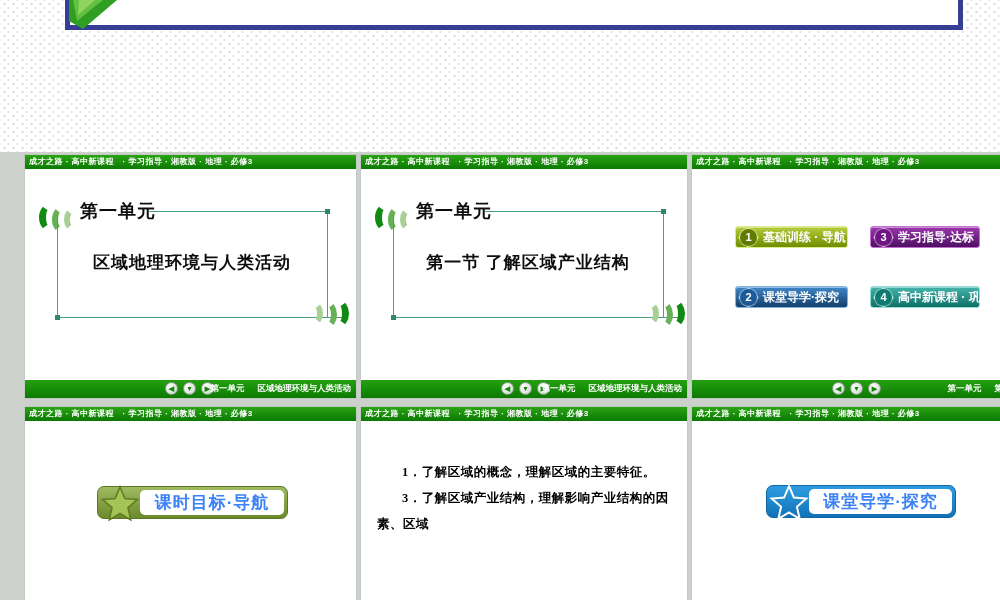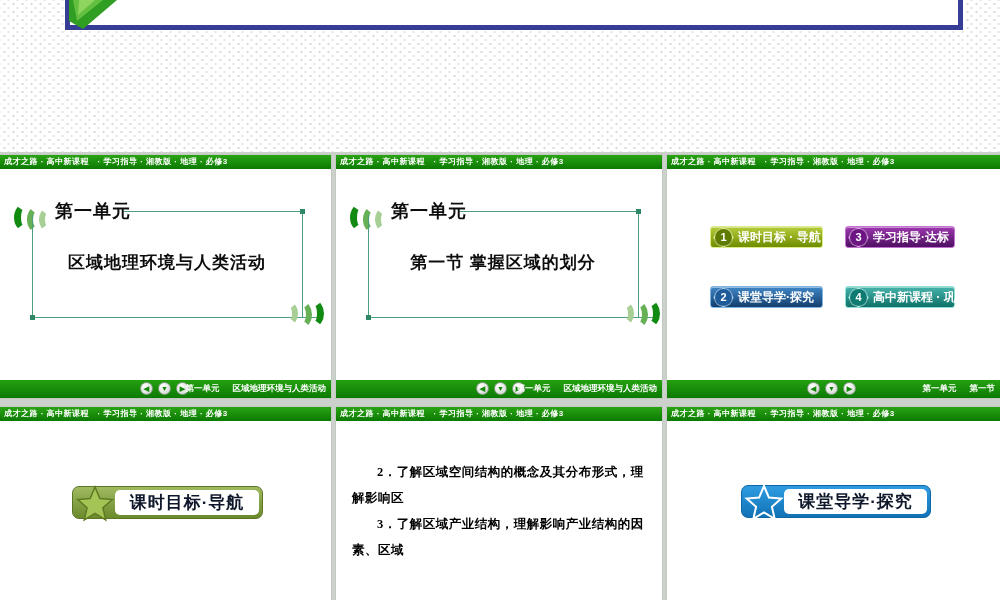--- a/index.html
+++ b/index.html
@@ -21,21 +21,21 @@
     background-position:0 0, 4px 4px;
     overflow:hidden;
   }
   .big-frame {
     position:absolute; left:65px; top:-122px; width:898px; height:152px;
     background:#ffffff; border:5px solid #353d94;
   }
   .leaf { position:absolute; left:69px; top:0; }
 
   
-  .slide { position:absolute; background:#fff; overflow:hidden; box-shadow:0 0 0 1px #c2c8c2; }
+  .slide { position:absolute; background:#fff; overflow:hidden; box-shadow:0 0 0 1px #c2c8c2;margin-left:25px; }
   .s1{left:0;   top:155px; width:331px; height:243px;}
   .s2{left:336px;top:155px; width:326px; height:243px;}
   .s3{left:667px;top:155px; width:333px; height:243px;}
   .s4{left:0;   top:407px; width:331px; height:193px;}
   .s5{left:336px;top:407px; width:326px; height:193px;}
   .s6{left:667px;top:407px; width:333px; height:193px;}
 
   .bar-top {
     position:absolute; left:0; right:0; top:0; height:14px;
     background:linear-gradient(180deg,#2aa314,#0b7a02);
@@ -92,21 +92,21 @@
   .m4{left:178px;top:131px;width:110px;}
 
   
   .starbtn { position:absolute; height:33px; border-radius:7px; }
   .sb-olive { left:72px; top:79px; width:191px; background:linear-gradient(180deg,#a0ba60,#6b8a2c); border:1px solid #5d7527; }
   .sb-blue  { left:74px; top:78px; width:190px; background:linear-gradient(180deg,#2f9ce2,#1172b6); border:1px solid #0f66a3; }
   .sb-inner {
     position:absolute; left:42px; top:3px; right:3px; bottom:3px;
     background:#fff; border-radius:5px;
     display:flex; align-items:center; justify-content:center;
-    font-size:17px; font-weight:bold; color:#0f172a; letter-spacing:1px;
+    font-size:17px; font-weight:bold; color:#3b82f6; letter-spacing:1px;
   }
   .sb-star { position:absolute; left:2px; top:-3px; }
 
   
   .goals {
     position:absolute; left:16px; top:52px; width:300px;
     font-family:"Liberation Serif", serif;
     font-size:12.5px; font-weight:bold; color:#000; line-height:26px;
     letter-spacing:.5px;
   }
@@ -170,21 +170,21 @@
 
   <div class="unit-label">第一单元</div>
 
   <div class="bl" style="left:124px;top:56px;width:178px;height:1px;"></div>
   <div class="bl" style="left:302px;top:56px;width:1px;height:107px;"></div>
   <div class="bl" style="left:32px;top:162px;width:286px;height:1px;"></div>
   <div class="bl" style="left:32px;top:60px;width:1px;height:103px;"></div>
   <div class="bdot" style="left:300px;top:54px;"></div>
   <div class="bdot" style="left:30px;top:160px;"></div>
 
-  <div class="slide-title">第一节 掌握区域的划分</div>
+  <div class="slide-title">第一节 了解区域产业结构</div>
 
   <span class="chev chevR" style="left:281px;top:147px;border-right-color:#a8cf96;width:17px;height:23px;"></span>
   <span class="chev chevR" style="left:292px;top:146px;border-right-color:#66b055;"></span>
   <span class="chev chevR" style="left:304px;top:145px;border-right-color:#118a11;border-right-width:7px;"></span>
 
   <div class="bar-bottom">
     <span class="navs">
       <span class="navc">◀</span>
       <span class="navc">▼</span>
       <span class="navc">▶</span>
@@ -195,21 +195,21 @@
     </span>
   </div>
 </div>
 
 <div class="slide s3">
   <div class="bar-top">成才之路 · 高中新课程　· 学习指导 · 湘教版 · 地理 · 必修3</div>
 
   <div class="pill t-olive m1">
     <span class="dia"></span>
     <span class="num">1</span>
-    <span>课时目标 · 导航</span>
+    <span>基础训练 · 导航</span>
   </div>
   <div class="pill t-purple m3">
     <span class="dia"></span>
     <span class="num">3</span>
     <span>学习指导·达标</span>
   </div>
   <div class="pill t-blue m2">
     <span class="dia"></span>
     <span class="num">2</span>
     <span>课堂导学·探究</span>
@@ -241,21 +241,21 @@
         <polygon points="20,3 24.9,14.6 37.3,15.6 27.9,23.8 30.7,35.9 20,29.4 9.3,35.9 12.1,23.8 2.7,15.6 15.1,14.6" fill="#a4c455" stroke="#5f7a22" stroke-width="1.5"></polygon>
       </svg>
     </span>
     <span class="sb-inner">课时目标·导航</span>
   </div>
 </div>
 
 <div class="slide s5">
   <div class="bar-top">成才之路 · 高中新课程　· 学习指导 · 湘教版 · 地理 · 必修3</div>
   <div class="goals">
-    <div class="ind">2．了解区域空间结构的概念及其分布形式，理解影响区</div>
+    <div class="ind">1．了解区域的概念，理解区域的主要特征。</div>
     <div class="ind">3．了解区域产业结构，理解影响产业结构的因素、区域</div>
 
   </div>
 </div>
 
 <div class="slide s6">
   <div class="bar-top">成才之路 · 高中新课程　· 学习指导 · 湘教版 · 地理 · 必修3</div>
   <div class="starbtn sb-blue">
     <span class="sb-star">
       <svg width="40" height="40" viewBox="0 0 40 40">

